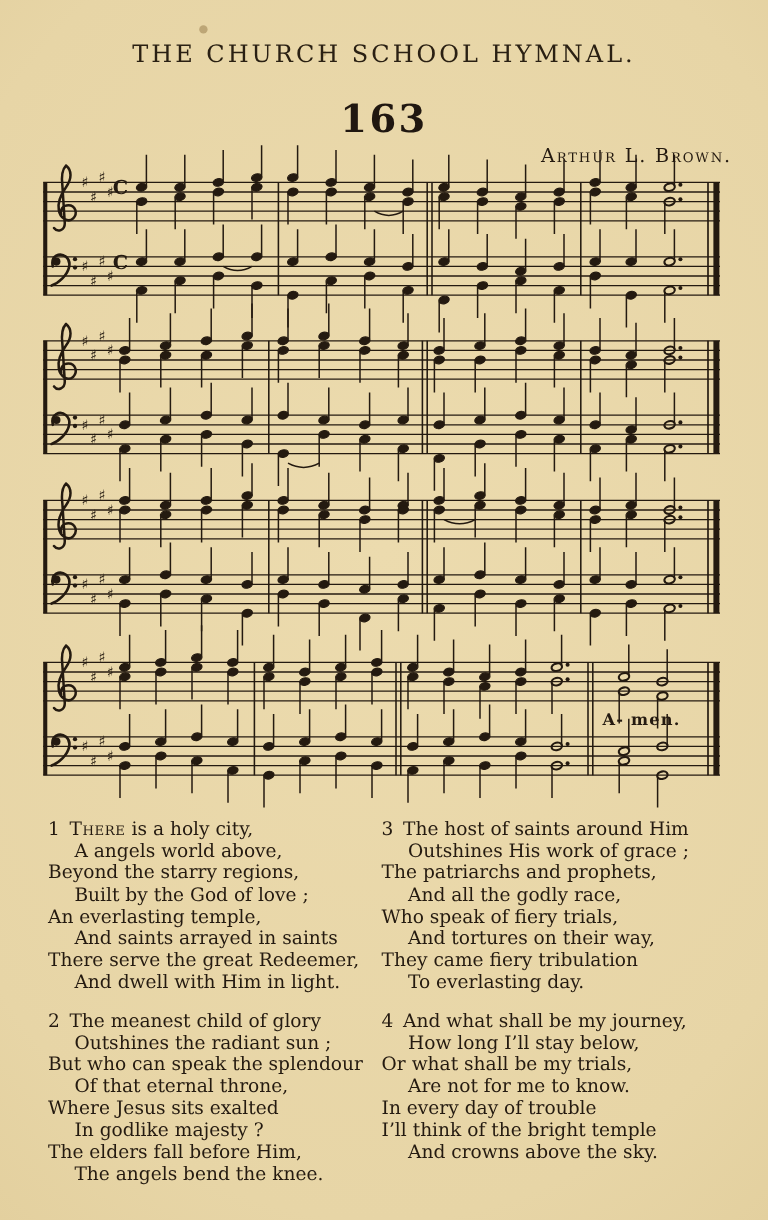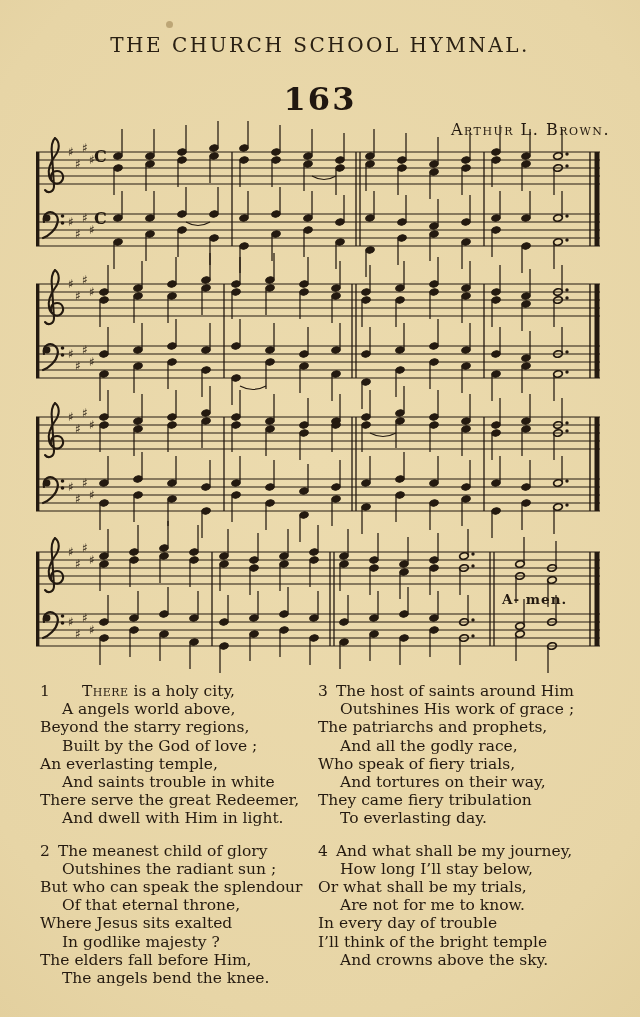--- a/index.html
+++ b/index.html
@@ -44,21 +44,21 @@
   .col-right{left:318px;}
   .verse{margin:0 0 14px 0;}
   .vline{
     font-size:15.5px;
     line-height:18.2px;
     white-space:nowrap;
     color:#241a10;
   }
   .vline.indent{padding-left:22px;}
   .vnum{display:inline-block;margin-right:8px;}
-  .sc{font-variant:small-caps;letter-spacing:0.5px;margin-left:24px;}
+  .sc{font-variant:small-caps;letter-spacing:0.5px;}
   .spot{position:absolute;border-radius:50%;}
   .spot1{left:166px;top:21px;width:7px;height:7px;background:rgba(124,96,46,.40);}
   .spot2{left:267px;top:42px;width:5px;height:5px;background:rgba(124,96,46,.28);}
 </style>
 </head>
 <body>
 
 <div class="page">
   <div class="spot spot1"></div>
   <div class="spot spot2"></div>
@@ -700,21 +700,21 @@
       <text x="468" y="92" font-size="13.5" fill="#241a10" letter-spacing="1" font-family="&quot;DejaVu Serif&quot;,serif" font-weight="bold">A- men.</text>
     </svg>
 
   <div class="verse-col col-left">
       <div class="verse">
         <div class="vline"><span class="vnum">1</span><span class="sc">There</span> is a holy city,</div>
         <div class="vline indent">A angels world above,</div>
         <div class="vline">Beyond the starry regions,</div>
         <div class="vline indent">Built by the God of love ;</div>
         <div class="vline">An everlasting temple,</div>
-        <div class="vline indent">And saints trouble in white</div>
+        <div class="vline indent">And saints arrayed in saints</div>
         <div class="vline">There serve the great Redeemer,</div>
         <div class="vline indent">And dwell with Him in light.</div>
       </div>
       <div class="verse">
         <div class="vline"><span class="vnum">2</span>The meanest child of glory</div>
         <div class="vline indent">Outshines the radiant sun ;</div>
         <div class="vline">But who can speak the splendour</div>
         <div class="vline indent">Of that eternal throne,</div>
         <div class="vline">Where Jesus sits exalted</div>
         <div class="vline indent">In godlike majesty ?</div>

